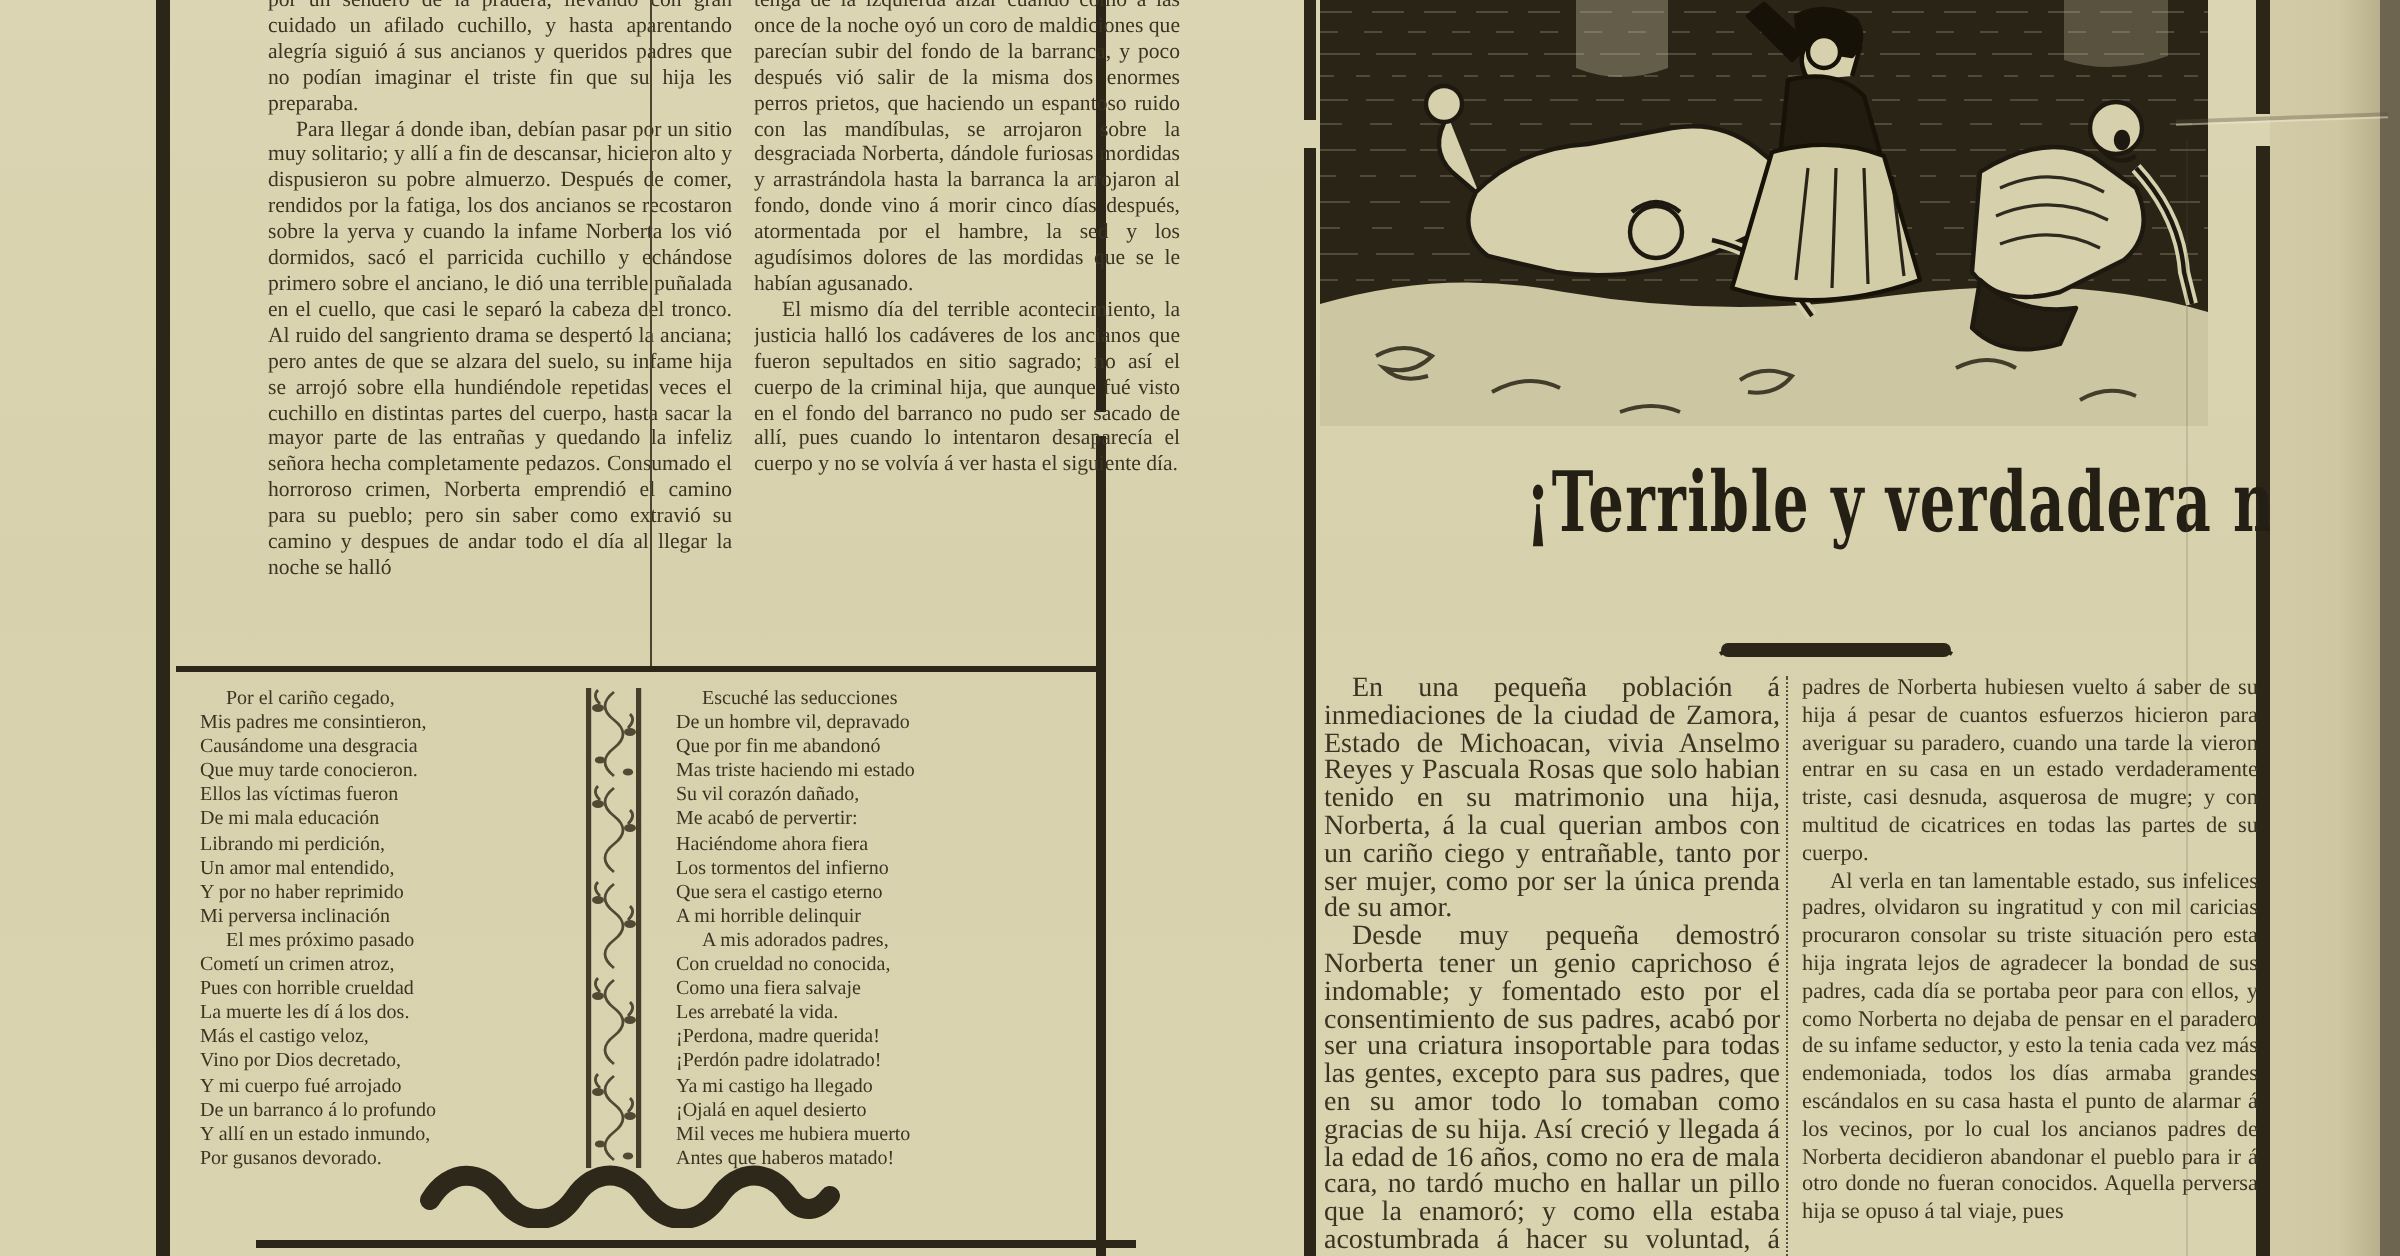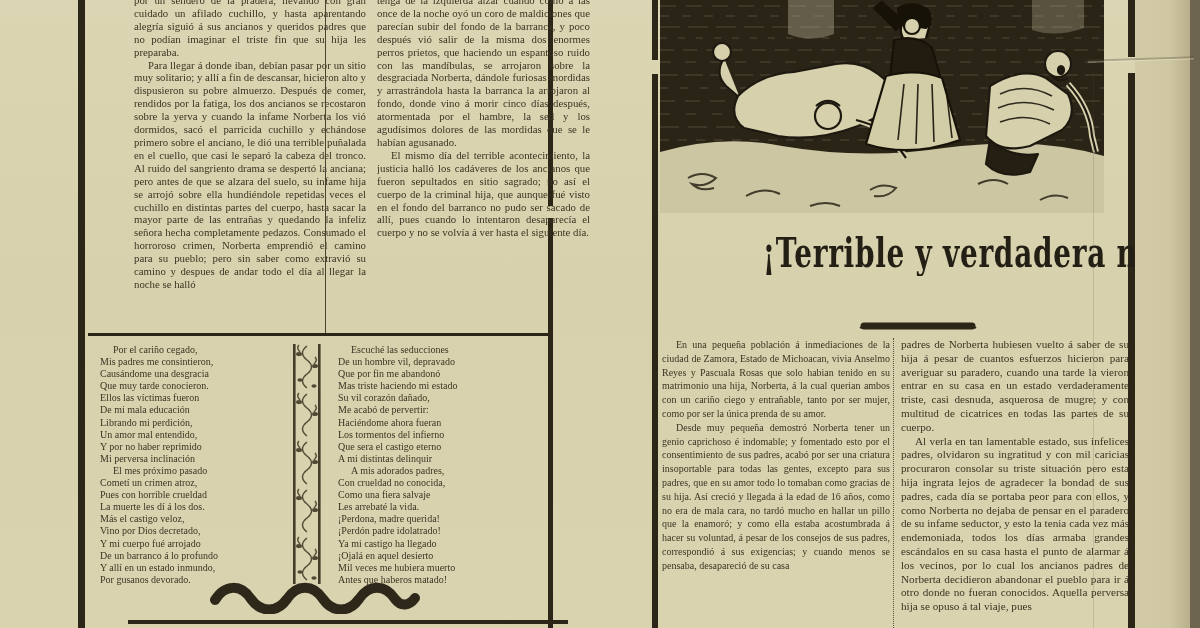--- a/index.html
+++ b/index.html
@@ -115,24 +115,24 @@
     </svg>
   </div>
 
   <div class="abs verse" style="left:338px;top:344px;width:210px;height:242px;overflow:hidden;">
       <div>Escuché las seducciones</div>
       <div>De un hombre vil, depravado</div>
       <div>Que por fin me abandonó</div>
       <div>Mas triste haciendo mi estado</div>
       <div>Su vil corazón dañado,</div>
       <div>Me acabó de pervertir:</div>
-      <div>Haciéndome ahora fueran</div>
+      <div>Haciéndome ahora fiera</div>
       <div>Los tormentos del infierno</div>
       <div>Que sera el castigo eterno</div>
-      <div>A mi distintas delinquir</div>
+      <div>A mi horrible delinquir</div>
       <div>A mis adorados padres,</div>
       <div>Con crueldad no conocida,</div>
       <div>Como una fiera salvaje</div>
       <div>Les arrebaté la vida.</div>
       <div>¡Perdona, madre querida!</div>
       <div>¡Perdón padre idolatrado!</div>
       <div>Ya mi castigo ha llegado</div>
       <div>¡Ojalá en aquel desierto</div>
       <div>Mil veces me hubiera muerto</div>
       <div>Antes que haberos matado!</div>
@@ -228,21 +228,21 @@
   </div>
 
 
   <div class="abs" style="left:858px;top:318px;width:120px;height:12px;">
     <svg width="120" height="12" viewBox="0 0 120 12">
       <path d="M6,6 H114" stroke="#2c2619" stroke-width="7" stroke-linecap="round"></path>
       <path d="M2,8 q8,-5 16,-2 M118,8 q-8,-5 -16,-2" stroke="#2c2619" stroke-width="2" fill="none"></path>
     </svg>
   </div>
 
-  <div class="abs prose indent-first" style="left:662px;top:338px;width:228px;height:290px;font-size:10px;line-height:13.8px;">
+  <div class="abs prose indent-first" style="left:662px;top:338px;width:228px;height:290px;font-size:14px;line-height:13.8px;">
       <p>En una pequeña población á inmediaciones de la ciudad de Zamora, Estado de Michoacan, vivia Anselmo Reyes y Pascuala Rosas que solo habian tenido en su matrimonio una hija, Norberta, á la cual querian ambos con un cariño ciego y entrañable, tanto por ser mujer, como por ser la única prenda de su amor.</p>
       <p>Desde muy pequeña demostró Norberta tener un genio caprichoso é indomable; y fomentado esto por el consentimiento de sus padres, acabó por ser una criatura insoportable para todas las gentes, excepto para sus padres, que en su amor todo lo tomaban como gracias de su hija. Así creció y llegada á la edad de 16 años, como no era de mala cara, no tardó mucho en hallar un pillo que la enamoró; y como ella estaba acostumbrada á hacer su voluntad, á pesar de los consejos de sus padres, correspondió á sus exigencias; y cuando menos se pensaba, desapareció de su casa</p>
     </div>
 
   <div class="abs col-divider-dotted" style="left:893px;top:338px;width:0;height:290px;"></div>
 
   <div class="abs prose" style="left:901px;top:338px;width:228px;height:290px;font-size:11.2px;line-height:13.8px;">
       <p>padres de Norberta hubiesen vuelto á saber de su hija á pesar de cuantos esfuerzos hicieron para averiguar su paradero, cuando una tarde la vieron entrar en su casa en un estado verdaderamente triste, casi desnuda, asquerosa de mugre; y con multitud de cicatrices en todas las partes de su cuerpo.</p>
       <p>Al verla en tan lamentable estado, sus infelices padres, olvidaron su ingratitud y con mil caricias procuraron consolar su triste situación pero esta hija ingrata lejos de agradecer la bondad de sus padres, cada día se portaba peor para con ellos, y como Norberta no dejaba de pensar en el paradero de su infame seductor, y esto la tenia cada vez más endemoniada, todos los días armaba grandes escándalos en su casa hasta el punto de alarmar á los vecinos, por lo cual los ancianos padres de Norberta decidieron abandonar el pueblo para ir á otro donde no fueran conocidos. Aquella perversa hija se opuso á tal viaje, pues</p>
     </div>

